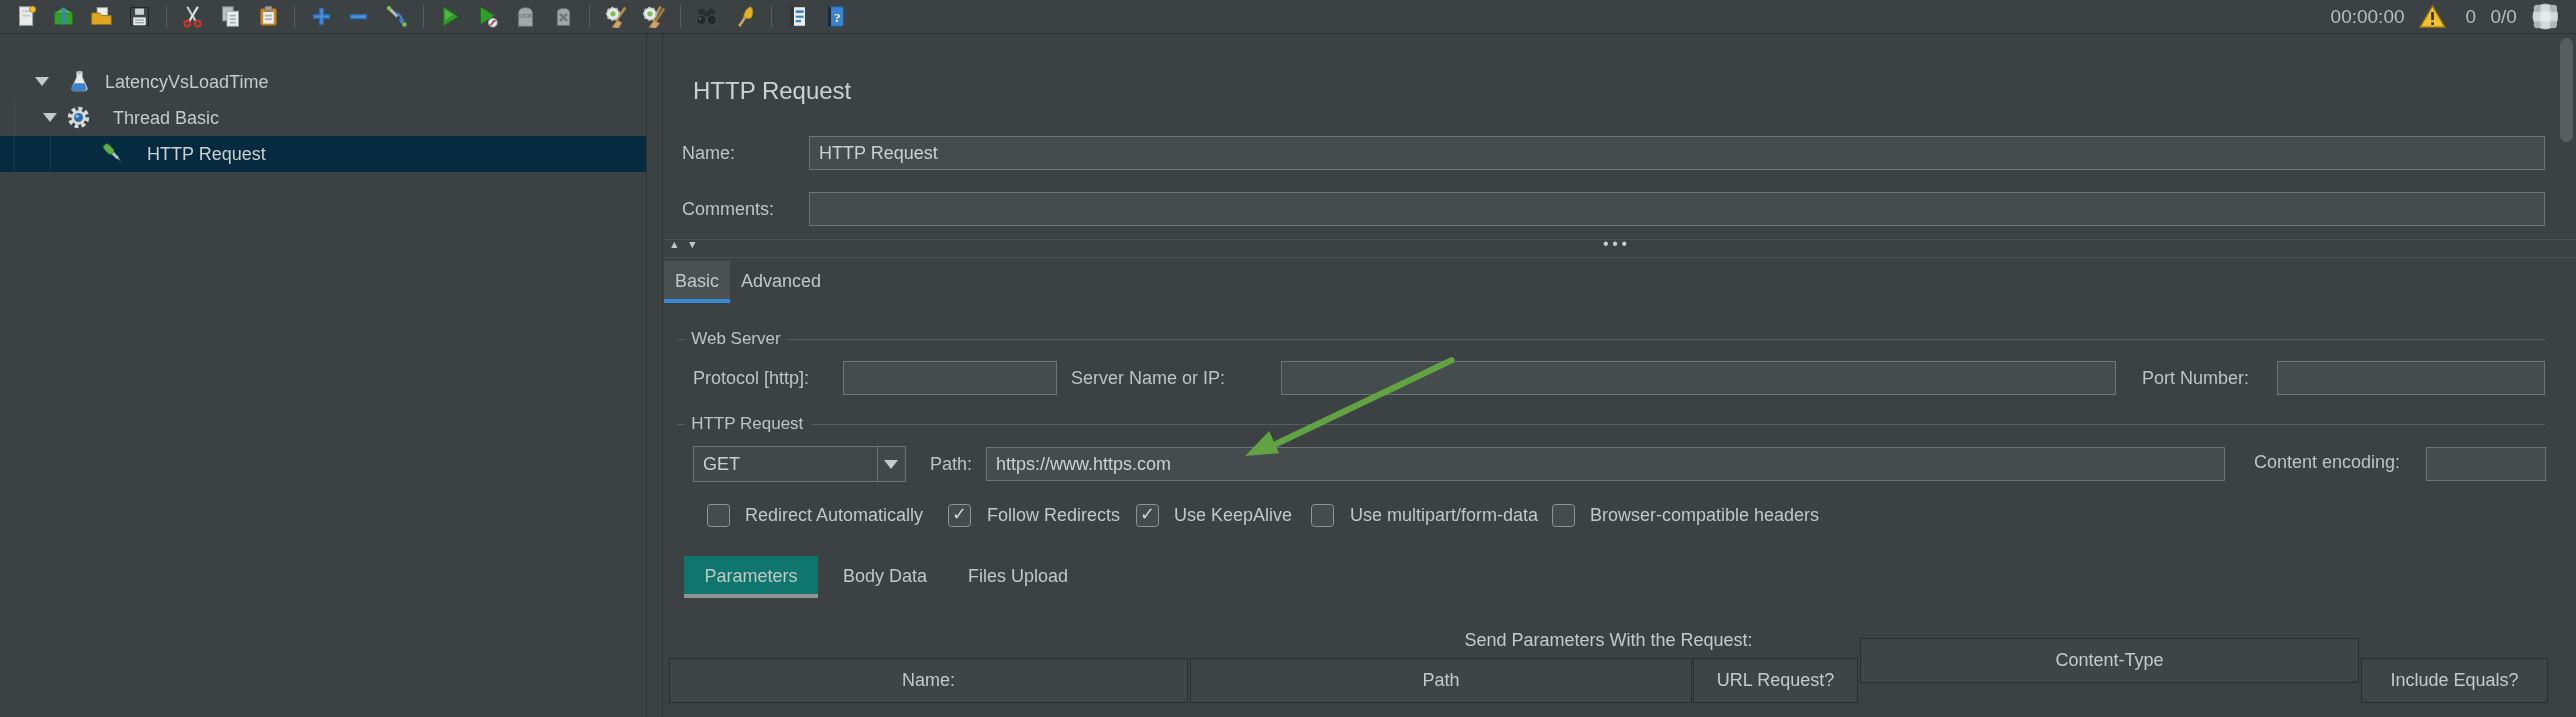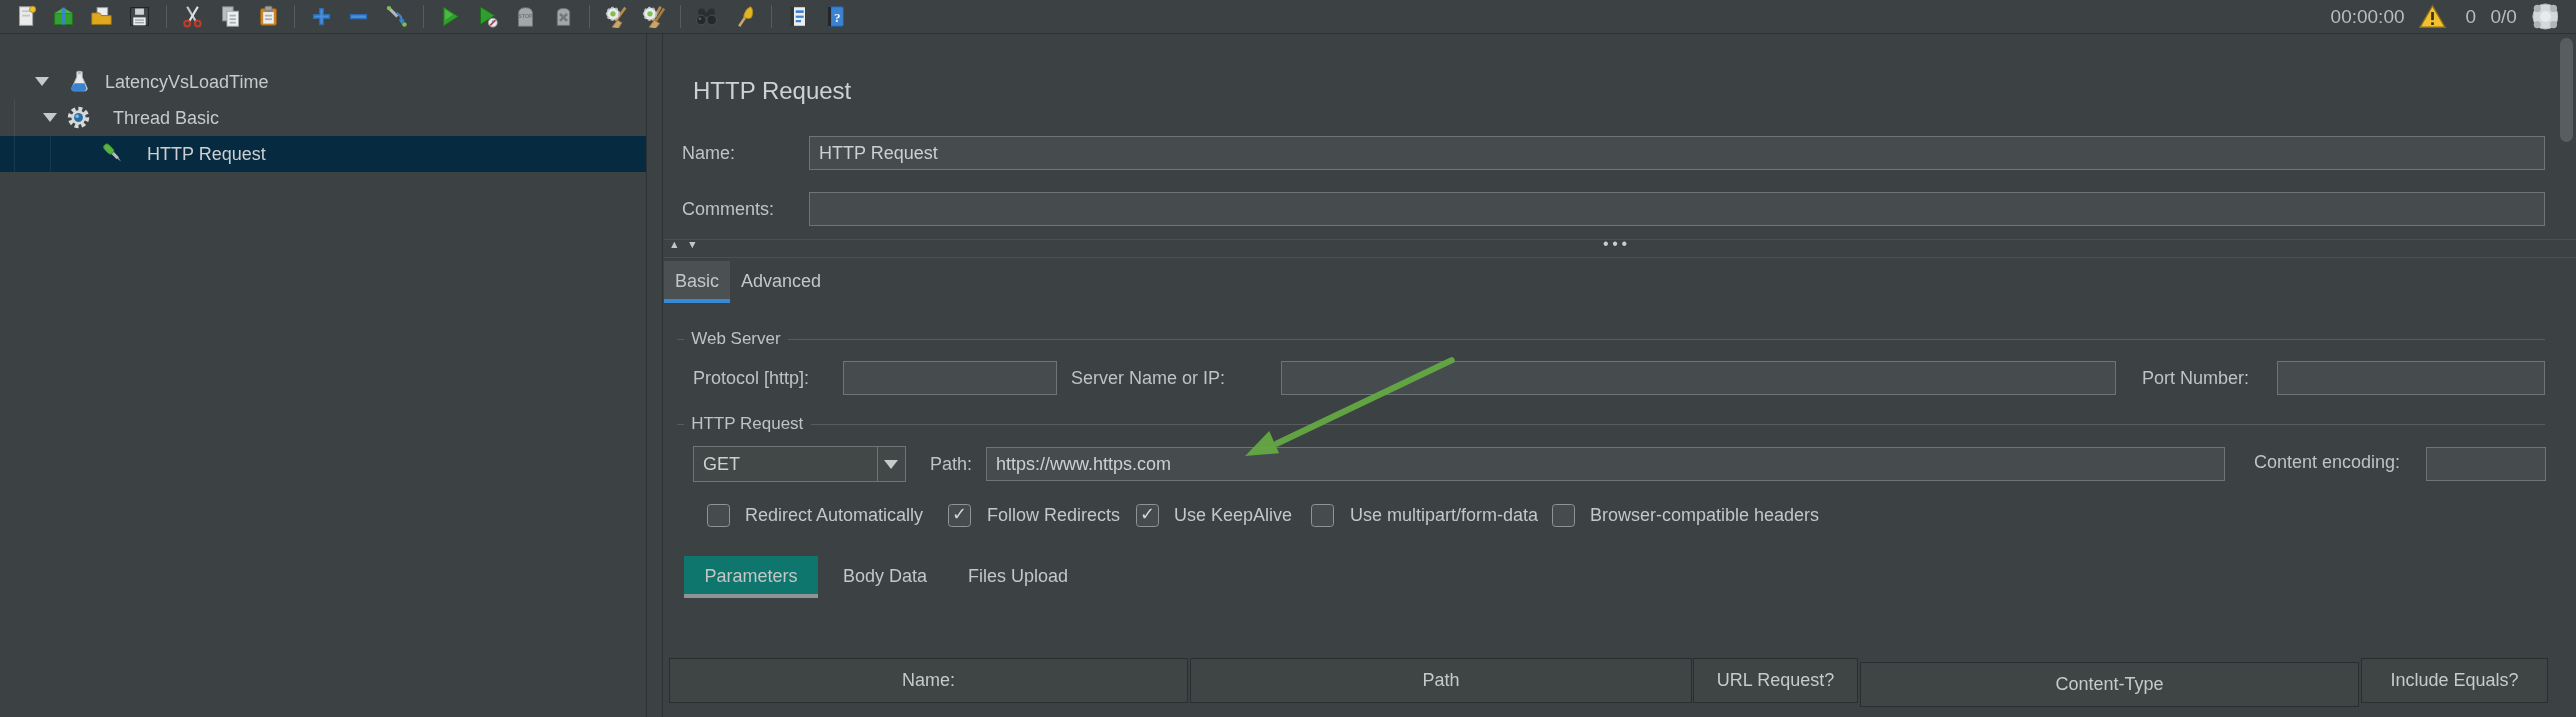--- a/index.html
+++ b/index.html
@@ -325,24 +325,25 @@
   <span class="cb" style="left:1311px;top:504px;"></span>
   <span class="cblbl" style="left:1350px;top:504px;">Use multipart/form-data</span>
   <span class="cb" style="left:1552px;top:504px;"></span>
   <span class="cblbl" style="left:1590px;top:504px;">Browser-compatible headers</span>
 
   <div class="tab on" style="left:684px;top:556px;width:134px;background:#0f766e;">Parameters</div>
   <div class="tabbar" style="left:684px;top:594px;width:134px;background:#8e9496;"></div>
   <div class="tab" style="left:827px;top:556px;width:116px;">Body Data</div>
   <div class="tab" style="left:953px;top:556px;width:130px;">Files Upload</div>
 
+  <div class="center-title" style="left:669px;top:630px;width:1879px;">Send Parameters With the Request:</div>
   <div class="thead" style="left:669px;top:658px;width:519px;">Name:</div>
   <div class="thead" style="left:1190px;top:658px;width:502px;">Path</div>
   <div class="thead" style="left:1693px;top:658px;width:165px;">URL Request?</div>
-  <div class="thead" style="left:1860px;top:662px;width:499px;">Content-Type</div>
+  <div class="thead" style="left:1860px;top:638px;width:499px;">Content-Type</div>
   <div class="thead" style="left:2361px;top:658px;width:187px;">Include Equals?</div>
 
   <div class="scroll-thumb"></div>
 
   <svg class="overlay" width="2576" height="717" viewBox="0 0 2880 802">
     <line x1="1623" y1="403" x2="1428" y2="496" stroke="#64a843" stroke-width="7" stroke-linecap="round" opacity="0.95"></line>
     <polygon points="1392,510 1419,482 1430,507" fill="#64a843" opacity="0.95"></polygon>
   </svg>
 
 </div>

